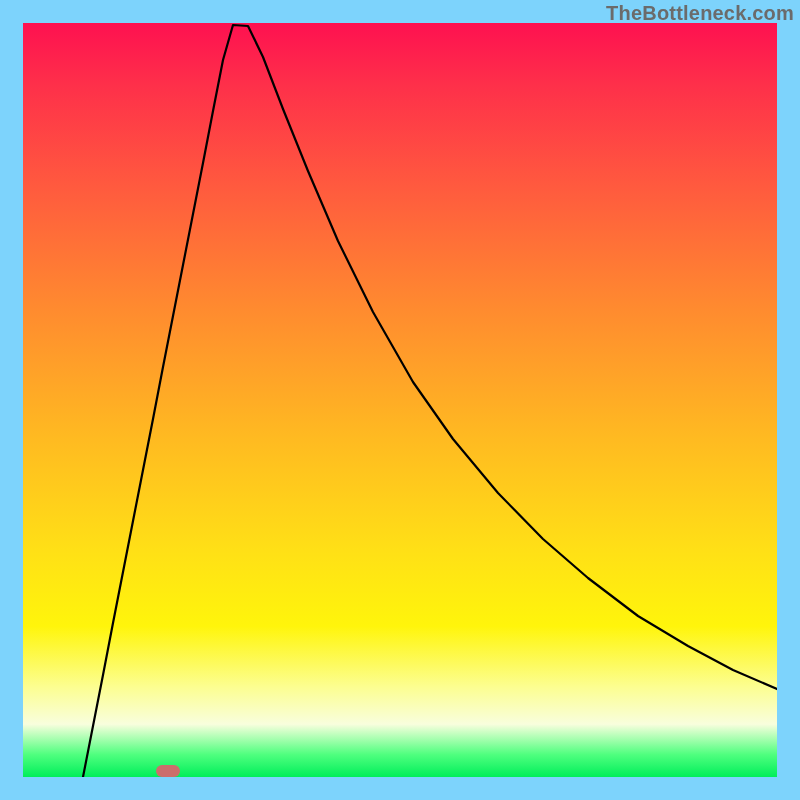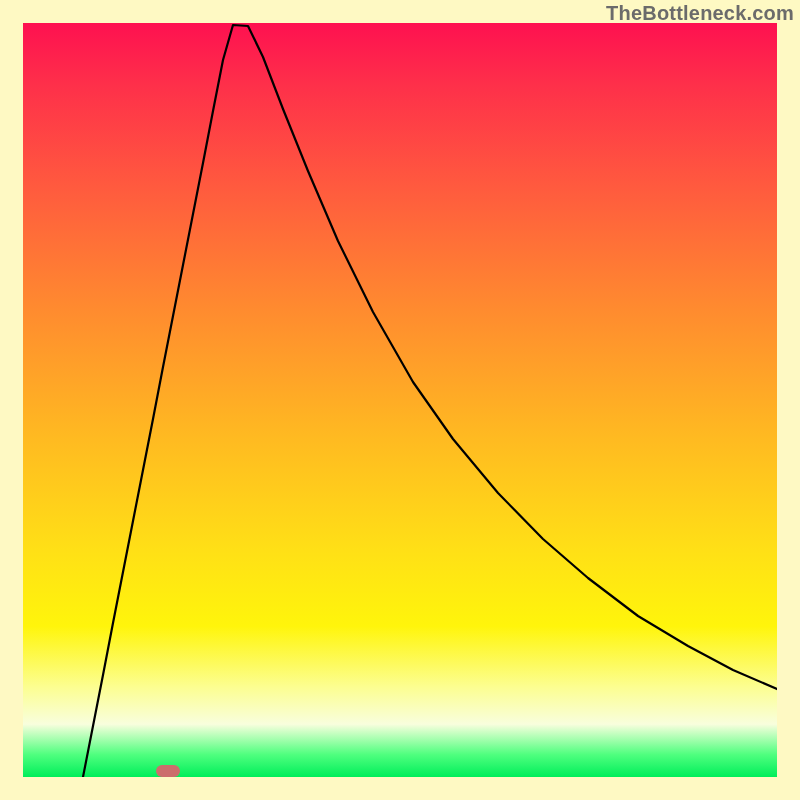--- a/index.html
+++ b/index.html
@@ -8,21 +8,21 @@
     width: 800px;
     height: 800px;
     background: #000;
     overflow: hidden;
     font-family: Arial, Helvetica, sans-serif;
   }
   .frame {
     position: relative;
     width: 800px;
     height: 800px;
-    background: #fef9c3;
+    background: #7dd3fc;
   }
   .plot-area {
     position: absolute;
     left: 23px;
     top: 23px;
     width: 754px;
     height: 754px;
     
     background: linear-gradient(
       to bottom,

